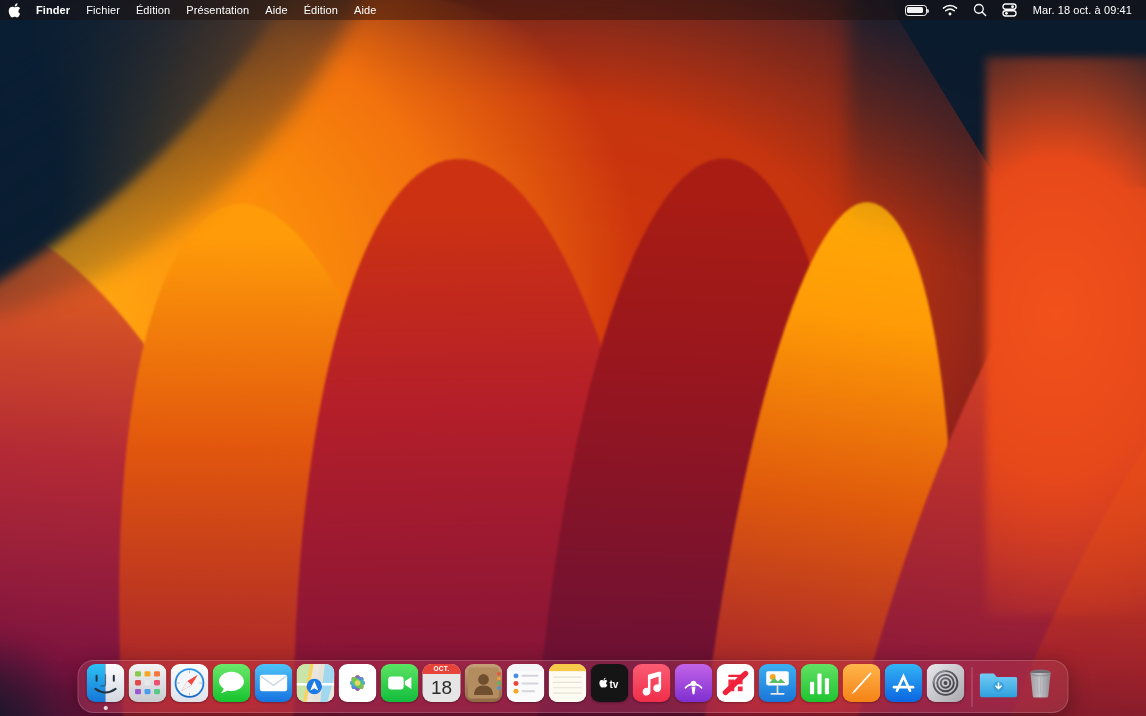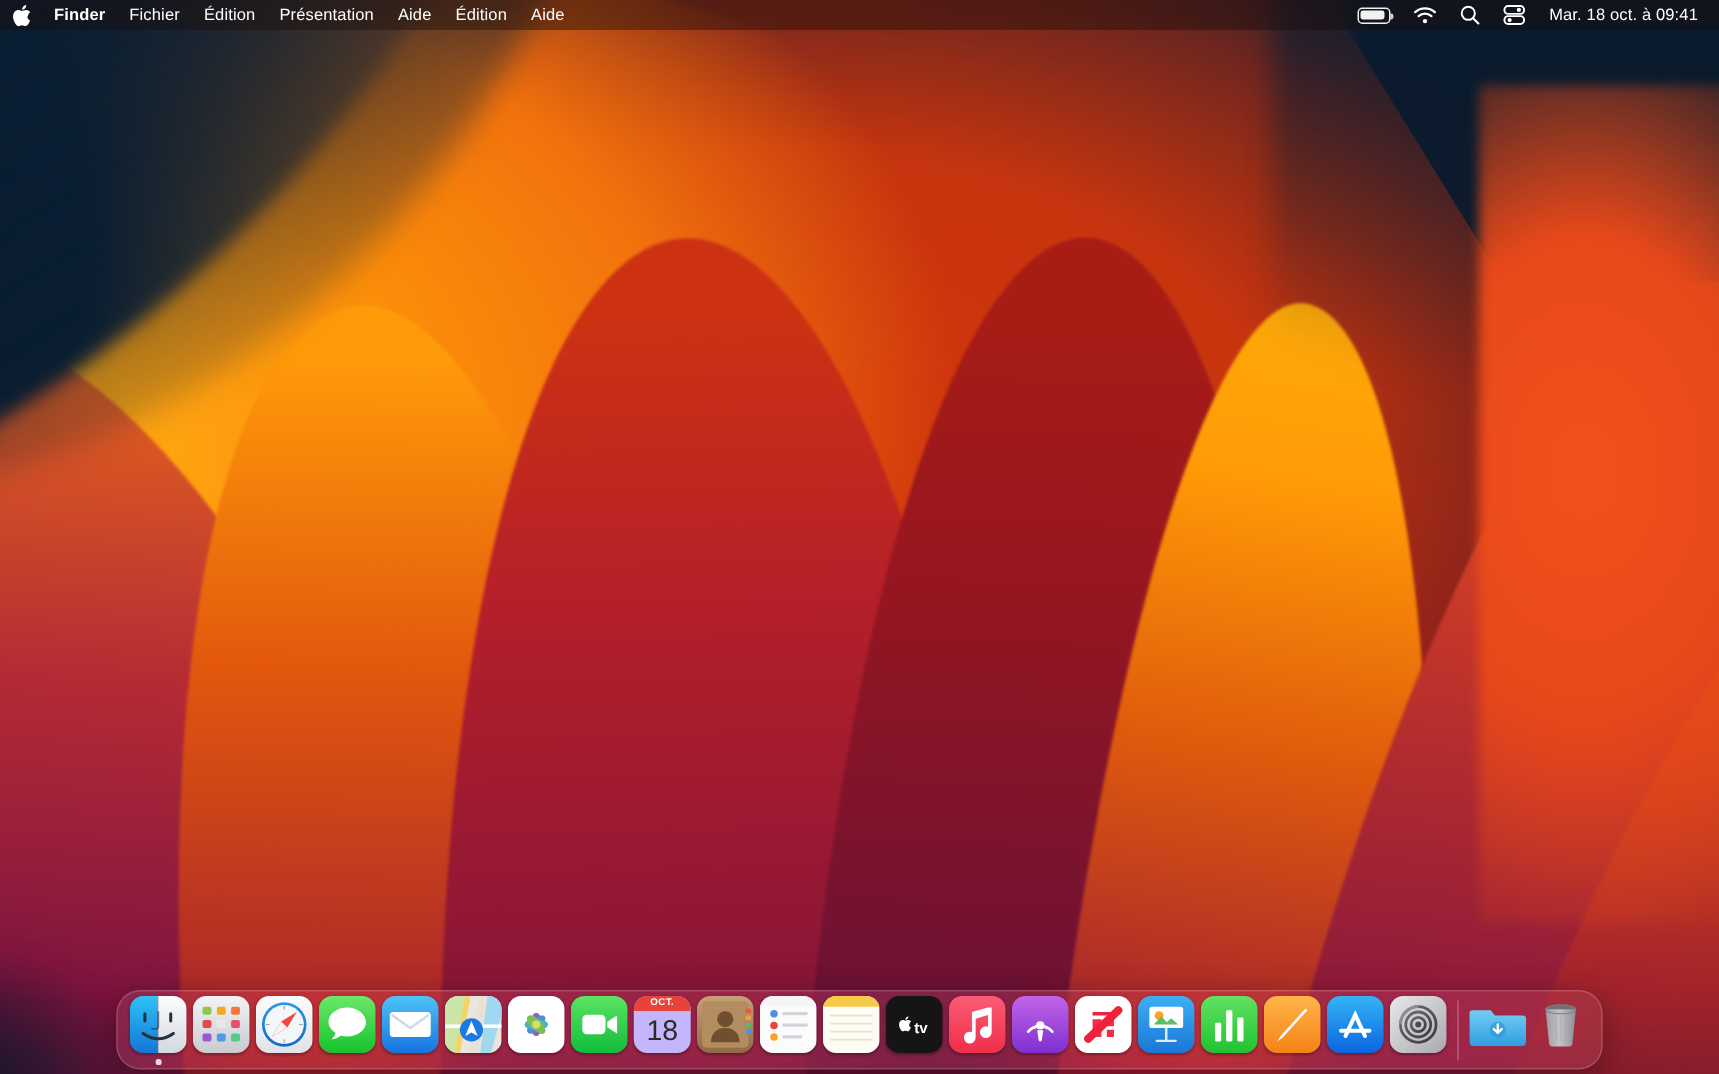--- a/index.html
+++ b/index.html
@@ -522,21 +522,21 @@
           </linearGradient>
             </defs>
           <rect width="64" height="64" fill="url(#ftBg)"></rect>
           <rect x="13" y="21" width="26" height="22" rx="5" fill="#ffffff"></rect>
           <path d="M41 29 L52 22 V42 L41 35 Z" fill="#ffffff"></path>
         </svg>
       </div>
     </div>
 
     <div class="dock-item">
-      <div class="dock-icon" style="background:#c4b5fd;">
+      <div class="dock-icon" style="background:#e5e5e5;">
         <div style="height:10px;background:#e8433a;color:#fff;font-size:6.5px;font-weight:bold;display:flex;align-items:center;justify-content:center;letter-spacing:0.3px;">OCT.</div>
         <div style="height:28px;display:flex;align-items:center;justify-content:center;color:#2b2b2b;font-size:19px;font-weight:400;line-height:1;">18</div>
       </div>
     </div>
 
     <div class="dock-item">
       <div class="dock-icon">
         <svg viewBox="0 0 64 64">
           <defs>
               <linearGradient id="ctBg" x1="0" y1="0" x2="0" y2="1">

